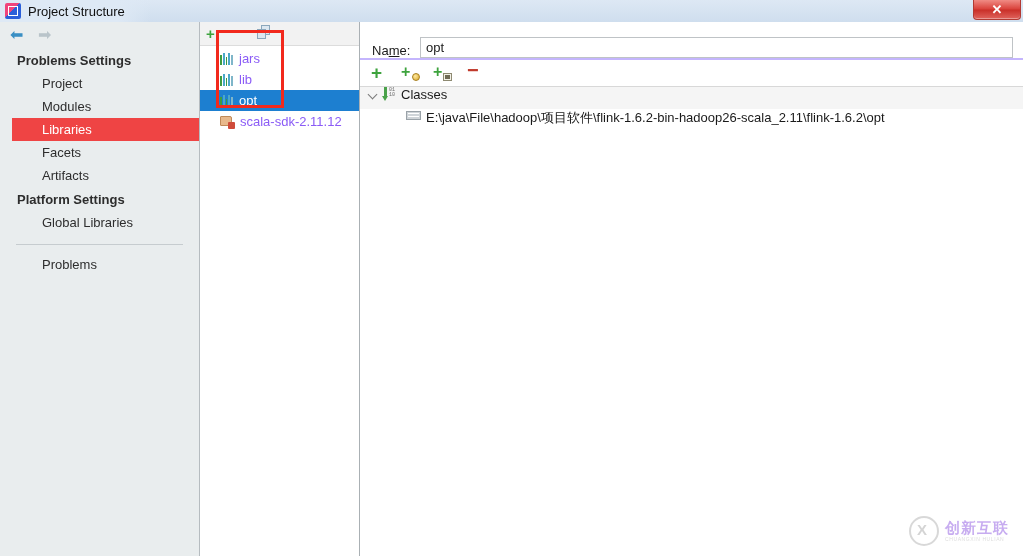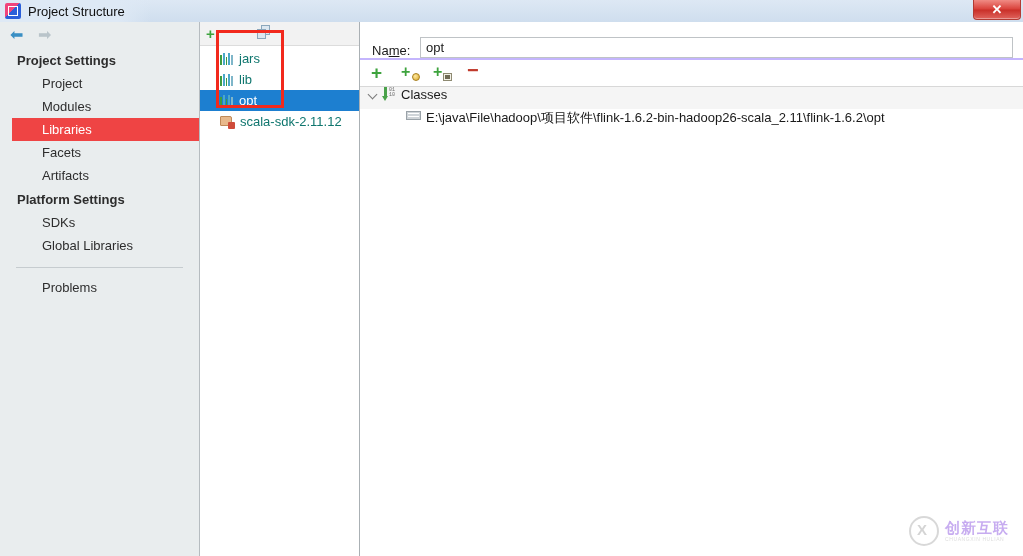--- a/index.html
+++ b/index.html
@@ -249,21 +249,21 @@
   .copy-icon .sq.back { left: 4px; top: 0; }
   .copy-icon .sq.front { left: 0; top: 4px; }
 
   #libs-list { padding-top: 2px; }
   .lib-row {
     height: 21px;
     display: flex;
     align-items: center;
     padding-left: 20px;
     font-size: 13px;
-    color: #0f766e;
+    color: #8b5cf6;
   }
   .lib-row.selected {
     background: #1d7fd0;
     color: #ffffff;
   }
   .lib-label { margin-left: 6px; }
 
   
   .lib-icon {
     width: 13px; height: 13px;
@@ -562,29 +562,28 @@
 
       <div id="nav-arrows">
         <span class="arrow-btn">
           <span class="arrow-glyph arrow-back">⬅</span>
         </span>
         <span class="arrow-btn">
           <span class="arrow-glyph arrow-fwd">➡</span>
         </span>
       </div>
 
-      <div class="side-group">Project Settings</div>
+      <div class="side-group">Problems Settings</div>
       <div class="side-item">Project</div>
       <div class="side-item">Modules</div>
       <div class="side-item selected">Libraries</div>
       <div class="side-item">Facets</div>
       <div class="side-item">Artifacts</div>
 
       <div class="side-group">Platform Settings</div>
-      <div class="side-item">SDKs</div>
       <div class="side-item">Global Libraries</div>
 
       <div class="side-sep"></div>
 
       <div class="side-item">Problems</div>
     </div>
 
     <div id="libs-panel">
 
       <div id="libs-toolbar">

